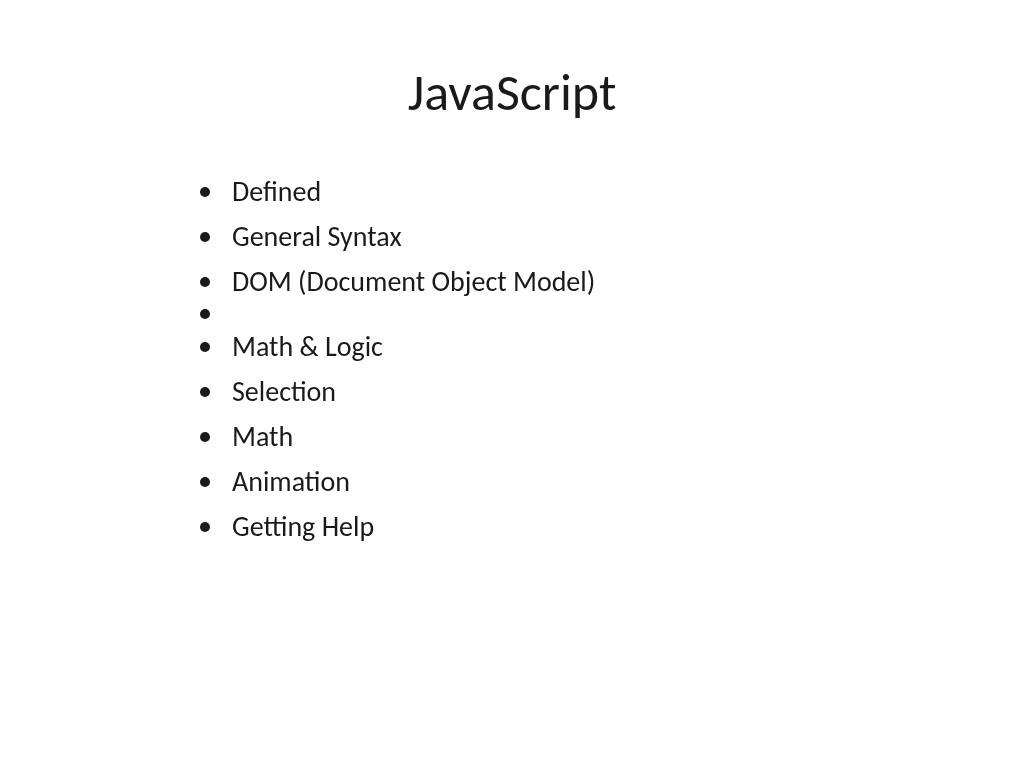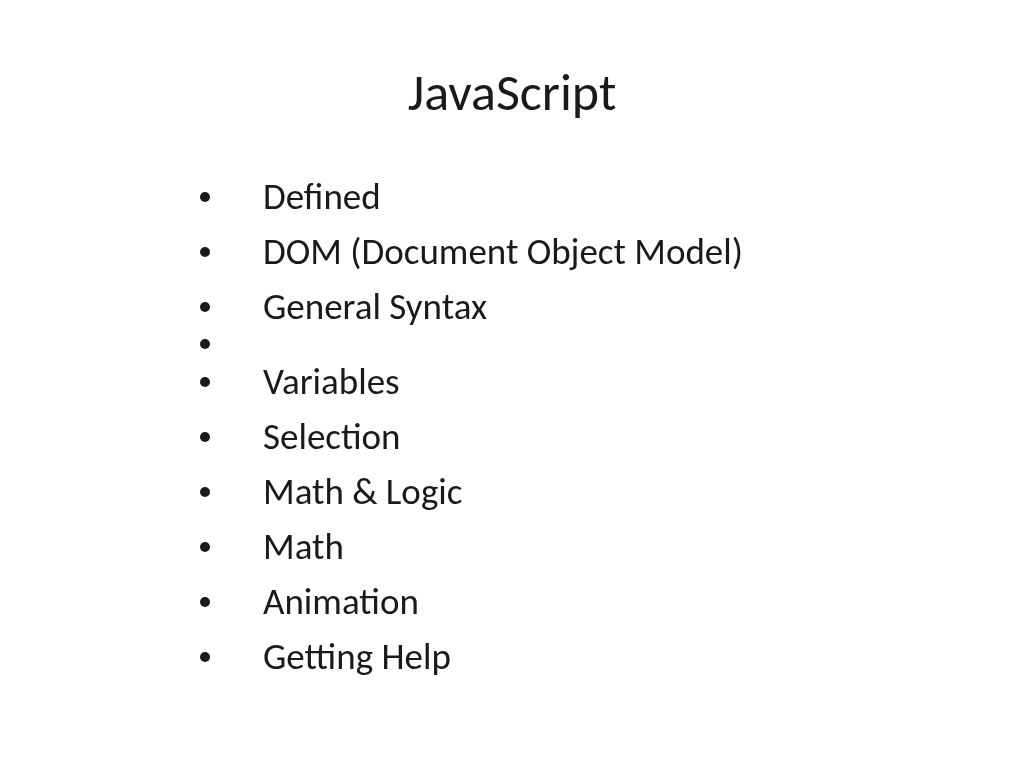--- a/index.html
+++ b/index.html
@@ -38,28 +38,27 @@
       font-family: 'Segoe UI', 'Calibri', 'Helvetica Neue', sans-serif;
     }
 
     .bullet-list {
       list-style: none;
       align-self: flex-start;
       margin-left: 120px;
     }
 
     .bullet-list li {
-      font-size: 37px;
+      font-size: 28px;
       color: #1a1a1a;
       margin-bottom: 10px;
       display: flex;
       align-items: center;
       font-family: 'Segoe UI', 'Calibri', 'Helvetica Neue', sans-serif;
       font-weight: 400;
-      gap: 31px;
     }
 
     .bullet-dot {
       width: 10px;
       height: 10px;
       background-color: #1a1a1a;
       border-radius: 50%;
       display: inline-block;
       margin-right: 22px;
       flex-shrink: 0;
@@ -71,40 +70,36 @@
 <div class="slide-container">
   <h1 class="slide-title">JavaScript</h1>
 
   <ul class="bullet-list" id="bullet-list">
   <li>
         <span class="bullet-dot"></span>
         <span>Defined</span>
       </li>
       <li>
         <span class="bullet-dot"></span>
-        <span>DOM (Document Object Model)</span>
+        <span>General Syntax</span>
       </li>
       <li>
         <span class="bullet-dot"></span>
-        <span>General Syntax</span>
+        <span>DOM (Document Object Model)</span>
       </li>
       <li>
         <span class="bullet-dot"></span>
       </li>
       <li>
         <span class="bullet-dot"></span>
-        <span>Variables</span>
+        <span>Math &amp; Logic</span>
       </li>
       <li>
         <span class="bullet-dot"></span>
         <span>Selection</span>
-      </li>
-      <li>
-        <span class="bullet-dot"></span>
-        <span>Math &amp; Logic</span>
       </li>
       <li>
         <span class="bullet-dot"></span>
         <span>Math</span>
       </li>
       <li>
         <span class="bullet-dot"></span>
         <span>Animation</span>
       </li>
       <li>

